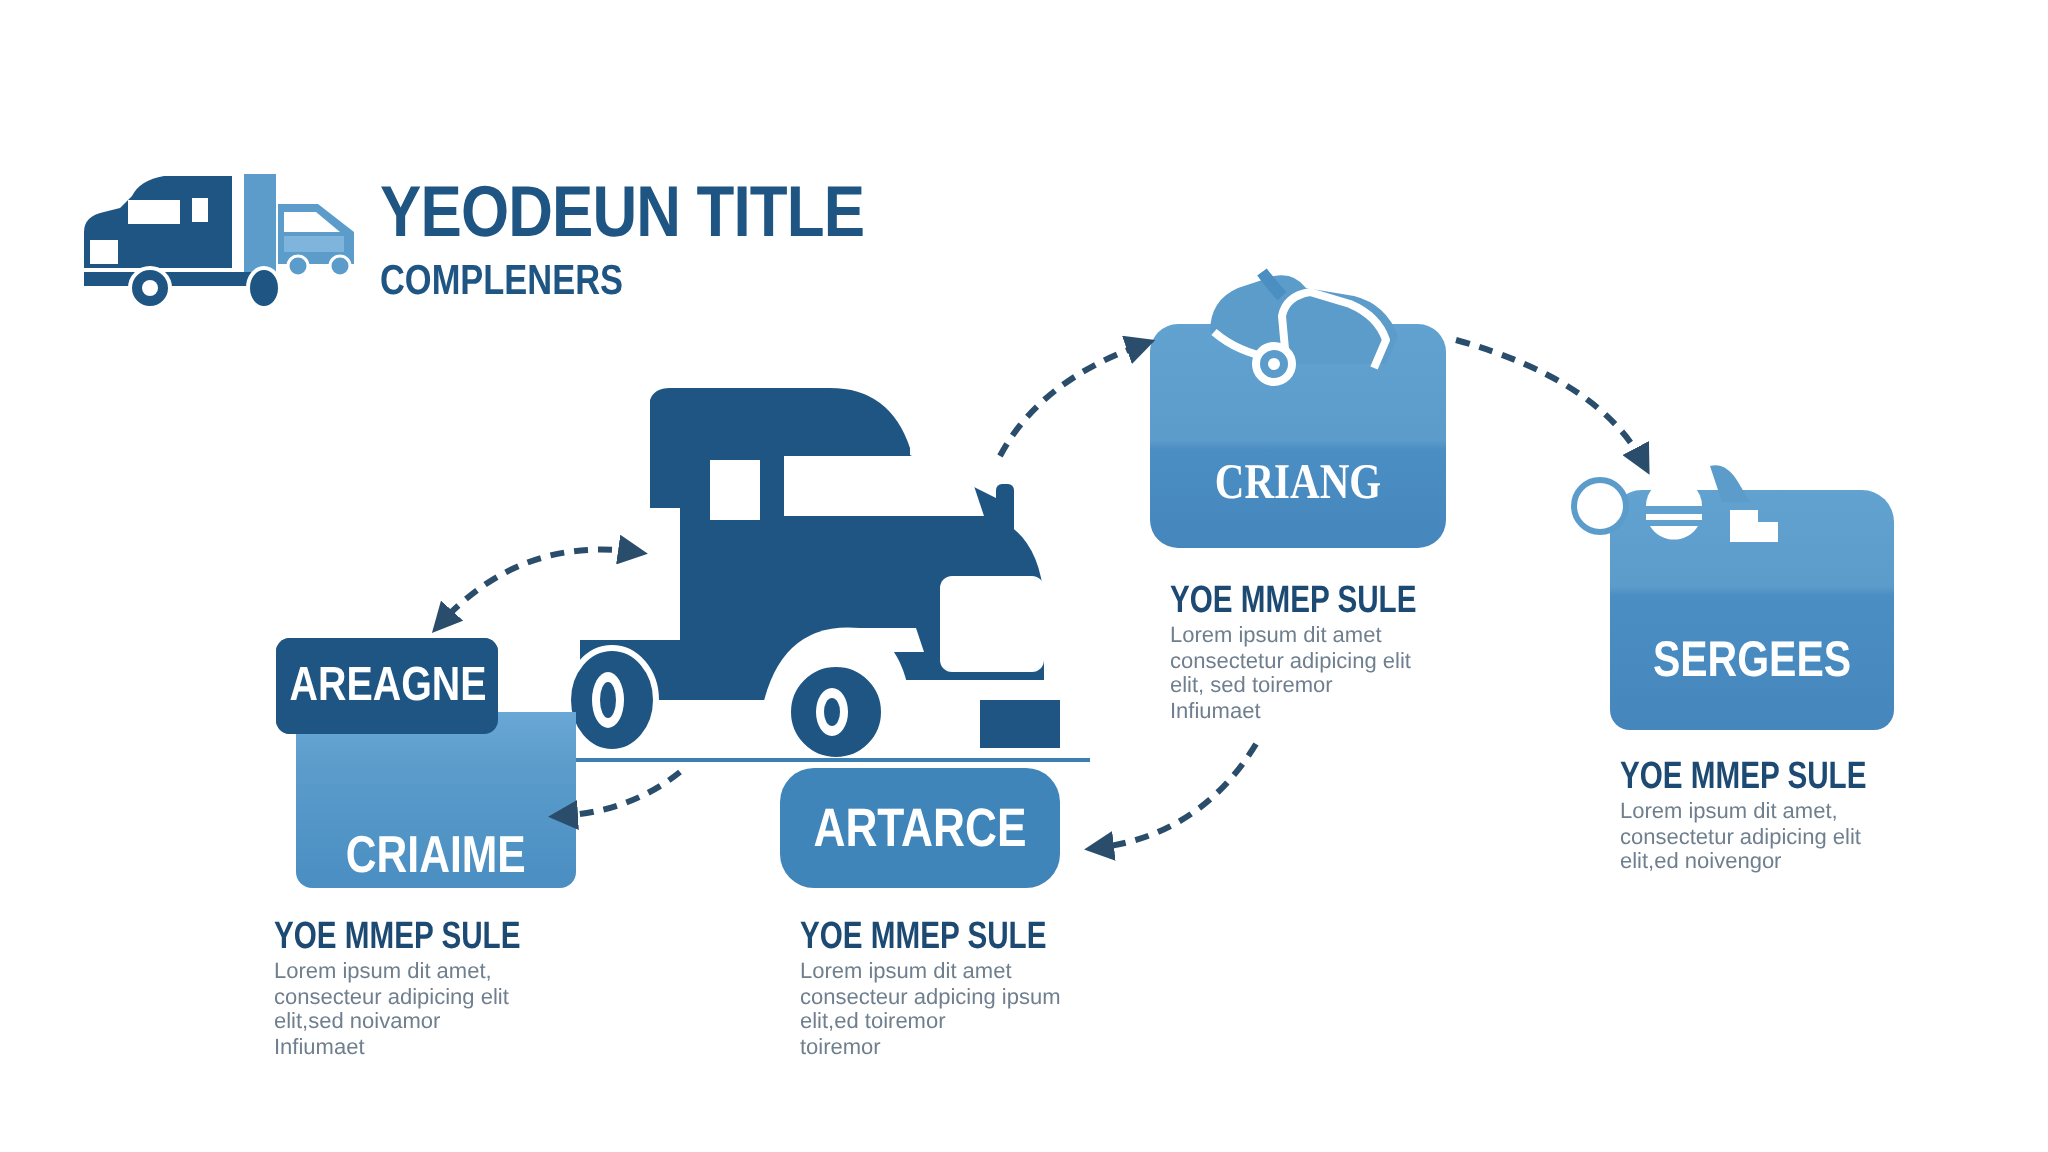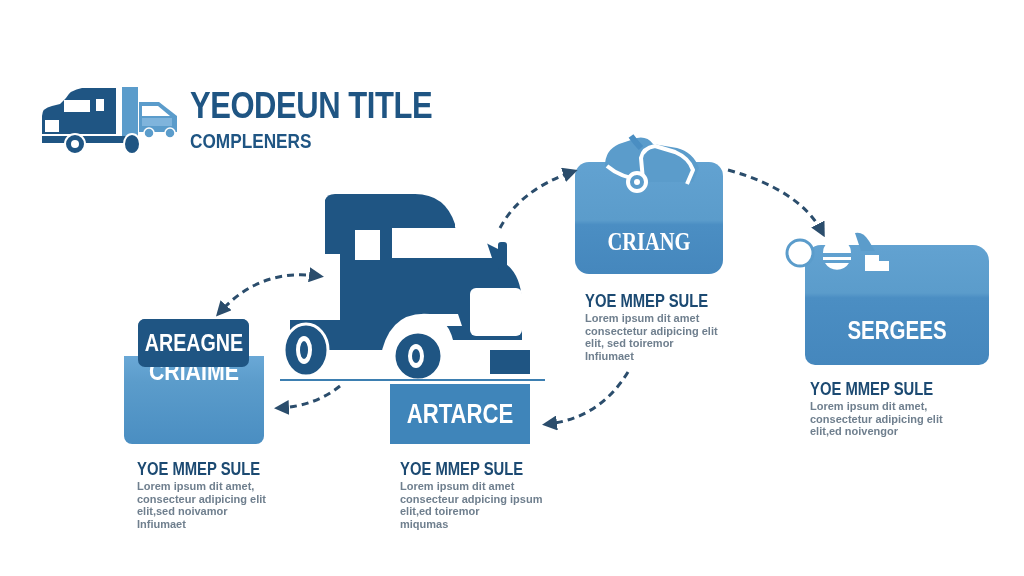--- a/index.html
+++ b/index.html
@@ -28,21 +28,20 @@
     transform: scaleX(0.82); white-space: nowrap;
   }
   .card-title {
     font-weight: bold; font-size: 19px; color: #1c4a72;
     transform: scaleX(0.78); transform-origin: left top;
     white-space: nowrap; line-height: 22px;
   }
   .card-body {
     font-size: 11px; color: #6f7f8e; line-height: 12.5px;
     white-space: nowrap;
-    font-weight: bold;
   }
   .card-body div { margin: 0; }
   svg { overflow: visible; }
 </style>
 </head>
 <body>
 
 <div class="abs" style="left:42px;top:84px;width:140px;height:74px;">
   <svg width="140" height="74" viewBox="0 0 140 74">
 
@@ -98,48 +97,48 @@
     <path d="M210 160 h40 v24 h-40 z" fill="#1f5583"></path>
 
     <line x1="0" y1="190" x2="265" y2="190" stroke="#3d7fb1" stroke-width="2"></line>
   </svg>
 </div>
 
 <div class="abs" style="left:138px;top:319px;width:111px;height:48px;background:#1f5583;border-radius:7px;display:flex;align-items:center;justify-content:center;">
   <div class="box-label" style="font-size:24px;">AREAGNE</div>
 </div>
 
-<div class="abs" style="left:124px;top:356px;width:140px;height:88px;background:linear-gradient(180deg,#6aa8d6 0%,#5b9ccb 30%,#4a8ec2 100%);border-radius:0 0 8px 8px;display:flex;justify-content:center;padding-bottom:14px;box-sizing:border-box;">
+<div class="abs" style="left:148px;top:356px;width:140px;height:88px;background:linear-gradient(180deg,#6aa8d6 0%,#5b9ccb 30%,#4a8ec2 100%);border-radius:0 0 8px 8px;display:flex;align-items:flex-end;justify-content:center;padding-bottom:1px;box-sizing:border-box;">
   <div class="box-label" style="font-size:26px;">CRIAIME</div>
 </div>
 
 <div class="abs" style="left:138px;top:319px;width:111px;height:48px;background:#1f5583;border-radius:7px;display:flex;align-items:center;justify-content:center;">
   <div class="box-label" style="font-size:24px;">AREAGNE</div>
 </div>
 
 <div class="abs" style="left:137px;top:458px;">
   <div class="card-title">YOE MMEP SULE</div>
   <div class="card-body">
     <div>Lorem ipsum dit amet,</div>
     <div>consecteur adipicing elit</div>
     <div>elit,sed noivamor</div>
     <div>Infiumaet</div>
   </div>
 </div>
 
-<div class="abs" style="left:390px;top:384px;width:140px;height:60px;background:#3f85ba;border-radius:0;display:flex;align-items:center;justify-content:center;">
+<div class="abs" style="left:390px;top:384px;width:140px;height:60px;background:#3f85ba;border-radius:17px;display:flex;align-items:center;justify-content:center;">
   <div class="box-label" style="font-size:27px;">ARTARCE</div>
 </div>
 <div class="abs" style="left:400px;top:458px;">
   <div class="card-title">YOE MMEP SULE</div>
   <div class="card-body">
     <div>Lorem ipsum dit amet</div>
     <div>consecteur adpicing ipsum</div>
     <div>elit,ed toiremor</div>
-    <div>miqumas</div>
+    <div>toiremor</div>
   </div>
 </div>
 
 <div class="abs" style="left:575px;top:162px;width:148px;height:112px;background:linear-gradient(180deg,#62a2d1 0%,#5b9ccb 52%,#4b8ec3 56%,#4587bd 100%);border-radius:14px;overflow:visible;font-family:Liberation Serif, serif;">
   <svg class="abs" style="left:20px;top:-26px;" width="110" height="64" viewBox="0 0 110 64">
     <path d="M10 30 q0 -16 14 -22 l18 -6 q10 -2 16 6 l24 4 q16 4 22 20 l-6 14 h-58 z" fill="#5b9ccb"></path>
     <path d="M12 30 q14 12 36 14 l-2 -22 q2 -10 14 -12 l20 6 q14 6 18 18 l-6 14" fill="none" stroke="#ffffff" stroke-width="4" stroke-linejoin="round"></path>
     <path d="M36 0 q6 8 10 12" stroke="#4a8ec2" stroke-width="6" fill="none"></path>
     <circle cx="42" cy="46" r="9" fill="#5b9ccb" stroke="#ffffff" stroke-width="4"></circle>
     <circle cx="42" cy="46" r="3" fill="#ffffff"></circle>
@@ -149,21 +148,21 @@
 <div class="abs" style="left:585px;top:290px;">
   <div class="card-title">YOE MMEP SULE</div>
   <div class="card-body">
     <div>Lorem ipsum dit amet</div>
     <div>consectetur adipicing elit</div>
     <div>elit, sed toiremor</div>
     <div>Infiumaet</div>
   </div>
 </div>
 
-<div class="abs" style="left:805px;top:245px;width:142px;height:120px;background:linear-gradient(180deg,#62a2d1 0%,#5b9ccb 40%,#4b8ec3 44%,#4587bd 100%);border-radius:16px 16px 10px 10px;padding-left:42px;">
+<div class="abs" style="left:805px;top:245px;width:142px;height:120px;background:linear-gradient(180deg,#62a2d1 0%,#5b9ccb 40%,#4b8ec3 44%,#4587bd 100%);border-radius:16px 16px 10px 10px;">
   <svg class="abs" style="left:-22px;top:-16px;" width="130" height="56" viewBox="0 0 130 56">
     <circle cx="17" cy="24" r="13" fill="#ffffff" stroke="#5b9ccb" stroke-width="3"></circle>
     <path d="M40 24 a14 14 0 0 1 28 0 z" fill="#ffffff"></path>
     <rect x="40" y="28" width="28" height="3" fill="#ffffff"></rect>
     <path d="M42 34 h24 a14 14 0 0 1 -24 0 z" fill="#ffffff"></path>
     <path d="M72 4 q8 -2 14 8 l6 10 h-14 z" fill="#5b9ccb"></path>
     <path d="M82 26 h14 v6 h10 v10 h-24 z" fill="#ffffff"></path>
   </svg>
   <div class="box-label abs" style="left:0;right:0;top:71px;font-size:25px;">SERGEES</div>
 </div>

